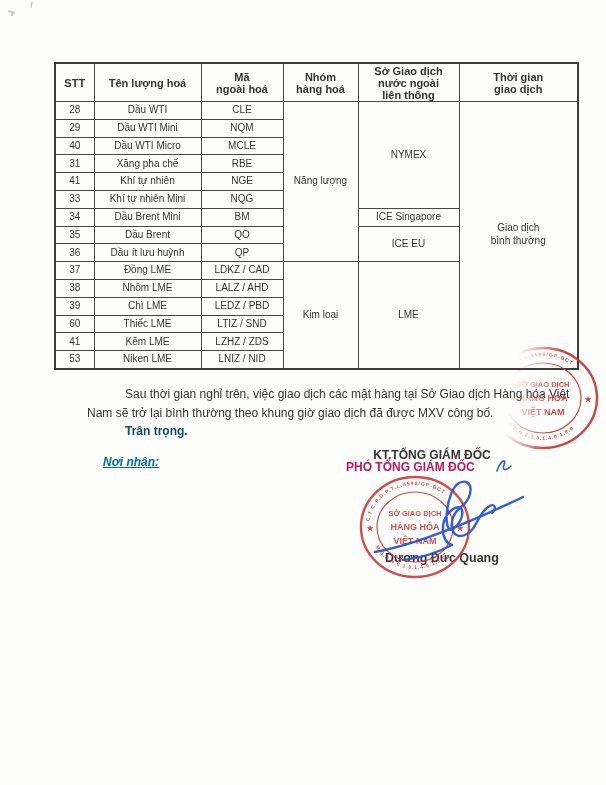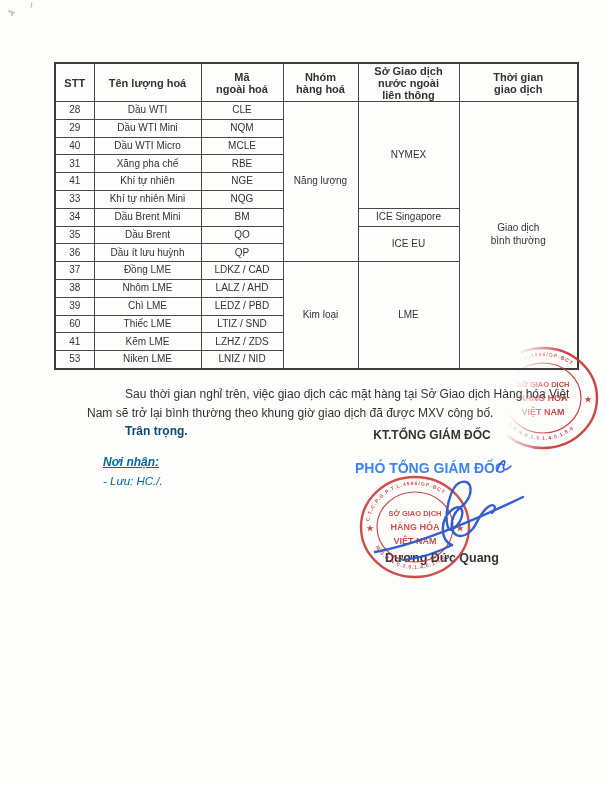--- a/index.html
+++ b/index.html
@@ -17,22 +17,22 @@
   table.commodity th, table.commodity td {
     border:1px solid #474747; text-align:center; vertical-align:middle;
     white-space:pre-line; padding:0 2px; overflow:hidden;
   }
   table.commodity th { font-size:11px; font-weight:bold; height:37px; line-height:12px; color:#333; }
   table.commodity td { font-size:10px; height:16.8px; line-height:12.5px; color:#333; }
   
   .para { position:absolute; left:87px; top:385px; width:500px; font-size:12px; line-height:18.5px; color:#333; }
   .para-line1 { text-indent:38px; }
   .closing  { position:absolute; left:125px; top:424px; font-size:12px; font-weight:bold; color:#0c4a6e; }
-  .sign-title1 { position:absolute; left:352px; top:428px; width:160px; text-align:center; font-size:12px; font-weight:bold; color:#333; }
-  .sign-title2 { position:absolute; left:346px; top:460px; width:168px; text-align:center; font-size:14px; font-weight:bold; color:#3b82f6; }
+  .sign-title1 { position:absolute; left:352px; top:448px; width:160px; text-align:center; font-size:12px; font-weight:bold; color:#333; }
+  .sign-title2 { position:absolute; left:346px; top:460px; width:168px; text-align:left; font-size:12px; font-weight:bold; color:#be185d; }
   .signer      { position:absolute; left:368px; top:551px; width:148px; text-align:center; font-size:12.5px; font-weight:bold; color:#333; }
   .recipients  { position:absolute; left:103px; top:455px; width:248px; font-style:italic; color:#0369a1; }
   .recipients-title { font-size:12px; font-weight:bold; text-decoration:underline; margin-bottom:6px; }
   .recipient-item   { font-size:11.5px; line-height:13.5px; margin-bottom:4px; }
   
   .stamp { position:absolute; opacity:.88; }
   .stamp-main    { left:358px; top:474px; }
   .stamp-partial {
     left:486px; top:341px;
     -webkit-mask-image:linear-gradient(100deg, transparent 26%, #000 58%);
@@ -171,21 +171,20 @@
     <div class="para-line2">Nam sẽ trở lại bình thường theo khung giờ giao dịch đã được MXV công bố.</div>
   </div>
   <div class="closing">Trân trọng.</div>
 
   <div class="sign-title1">KT.TỔNG GIÁM ĐỐC</div>
   <div class="sign-title2">PHÓ TỔNG GIÁM ĐỐC</div>
   <div class="signer">Dương Đức Quang</div>
 
   <div class="recipients">
     <div class="recipients-title">Nơi nhận:</div>
-    <div class="recipient-item">- Lưu: HC./.</div>
   </div>
 
   <svg class="stamp stamp-main" width="114" height="106" viewBox="0 0 114 106">
     <ellipse cx="57" cy="53" rx="54" ry="50" fill="none" stroke="#c83636" stroke-width="2.4"></ellipse>
     <ellipse cx="57" cy="53" rx="38" ry="35" fill="none" stroke="#c83636" stroke-width="1.2"></ellipse>
     <path id="arcTop1" d="M 11 53 A 46 42 0 0 1 103 53" fill="none"></path>
     <path id="arcBot1" d="M 13 55 A 44 40 0 0 0 101 55" fill="none"></path>
     <text font-size="5" letter-spacing="1" fill="#c83636">
       <textPath href="#arcTop1" startOffset="4%">C.T.C.P.G.P.T.L.4596/GP-BCT</textPath>
     </text>

